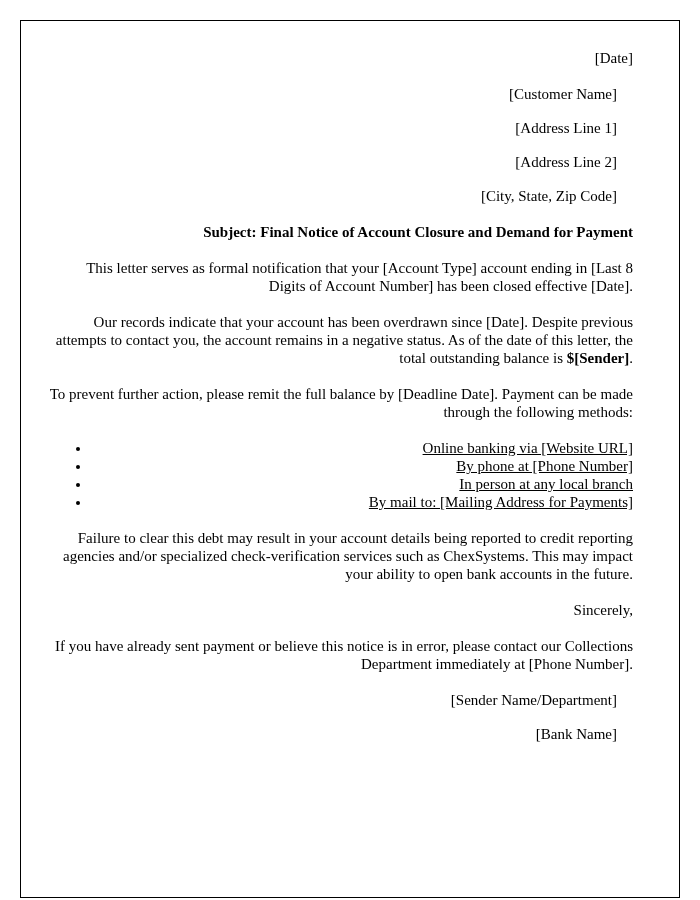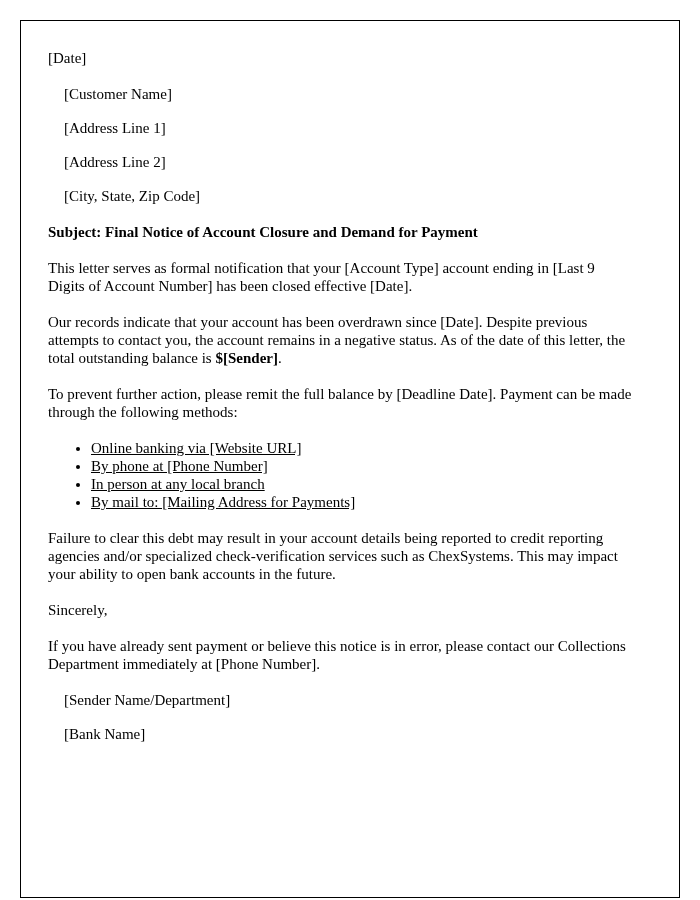--- a/index.html
+++ b/index.html
@@ -16,20 +16,21 @@
     left: 20px;
     top: 20px;
     width: 660px;
     height: 878px;
     border: 1px solid #000000;
     background: #ffffff;
     padding: 28px 46px 24px 27px;
     color: #000000;
     font-size: 15px;
     line-height: 18px;
+    text-align: right;
   }
   .para {
     margin: 0 0 18px 0;
   }
   .block {
     margin: 0 0 18px 0;
   }
   .block div {
     margin: 16px;
   }
@@ -58,21 +59,21 @@
   <div class="block">
     <div>[Customer Name]</div>
     <div>[Address Line 1]</div>
     <div>[Address Line 2]</div>
     <div>[City, State, Zip Code]</div>
   </div>
 
   <p class="para subject">Subject: Final Notice of Account Closure and Demand for Payment</p>
 
 
-  <p class="para">This letter serves as formal notification that your [Account Type] account ending in [Last 9 Digits of Account Number] has been closed effective [Date].</p>
+  <p class="para">This letter serves as formal notification that your [Account Type] account ending in [Last 8 Digits of Account Number] has been closed effective [Date].</p>
 
   <p class="para"><span>Our records indicate that your account has been overdrawn since [Date]. Despite previous attempts to contact you, the account remains in a negative status. As of the date of this letter, the total outstanding balance is </span><b>$[Sender]</b><span>.</span></p>
 
   <p class="para">To prevent further action, please remit the full balance by [Deadline Date]. Payment can be made through the following methods:</p>
 
   <ul class="payment-methods">
     <li>Online banking via [Website URL]</li>
     <li>By phone at [Phone Number]</li>
     <li>In person at any local branch</li>
     <li>By mail to: [Mailing Address for Payments]</li>

